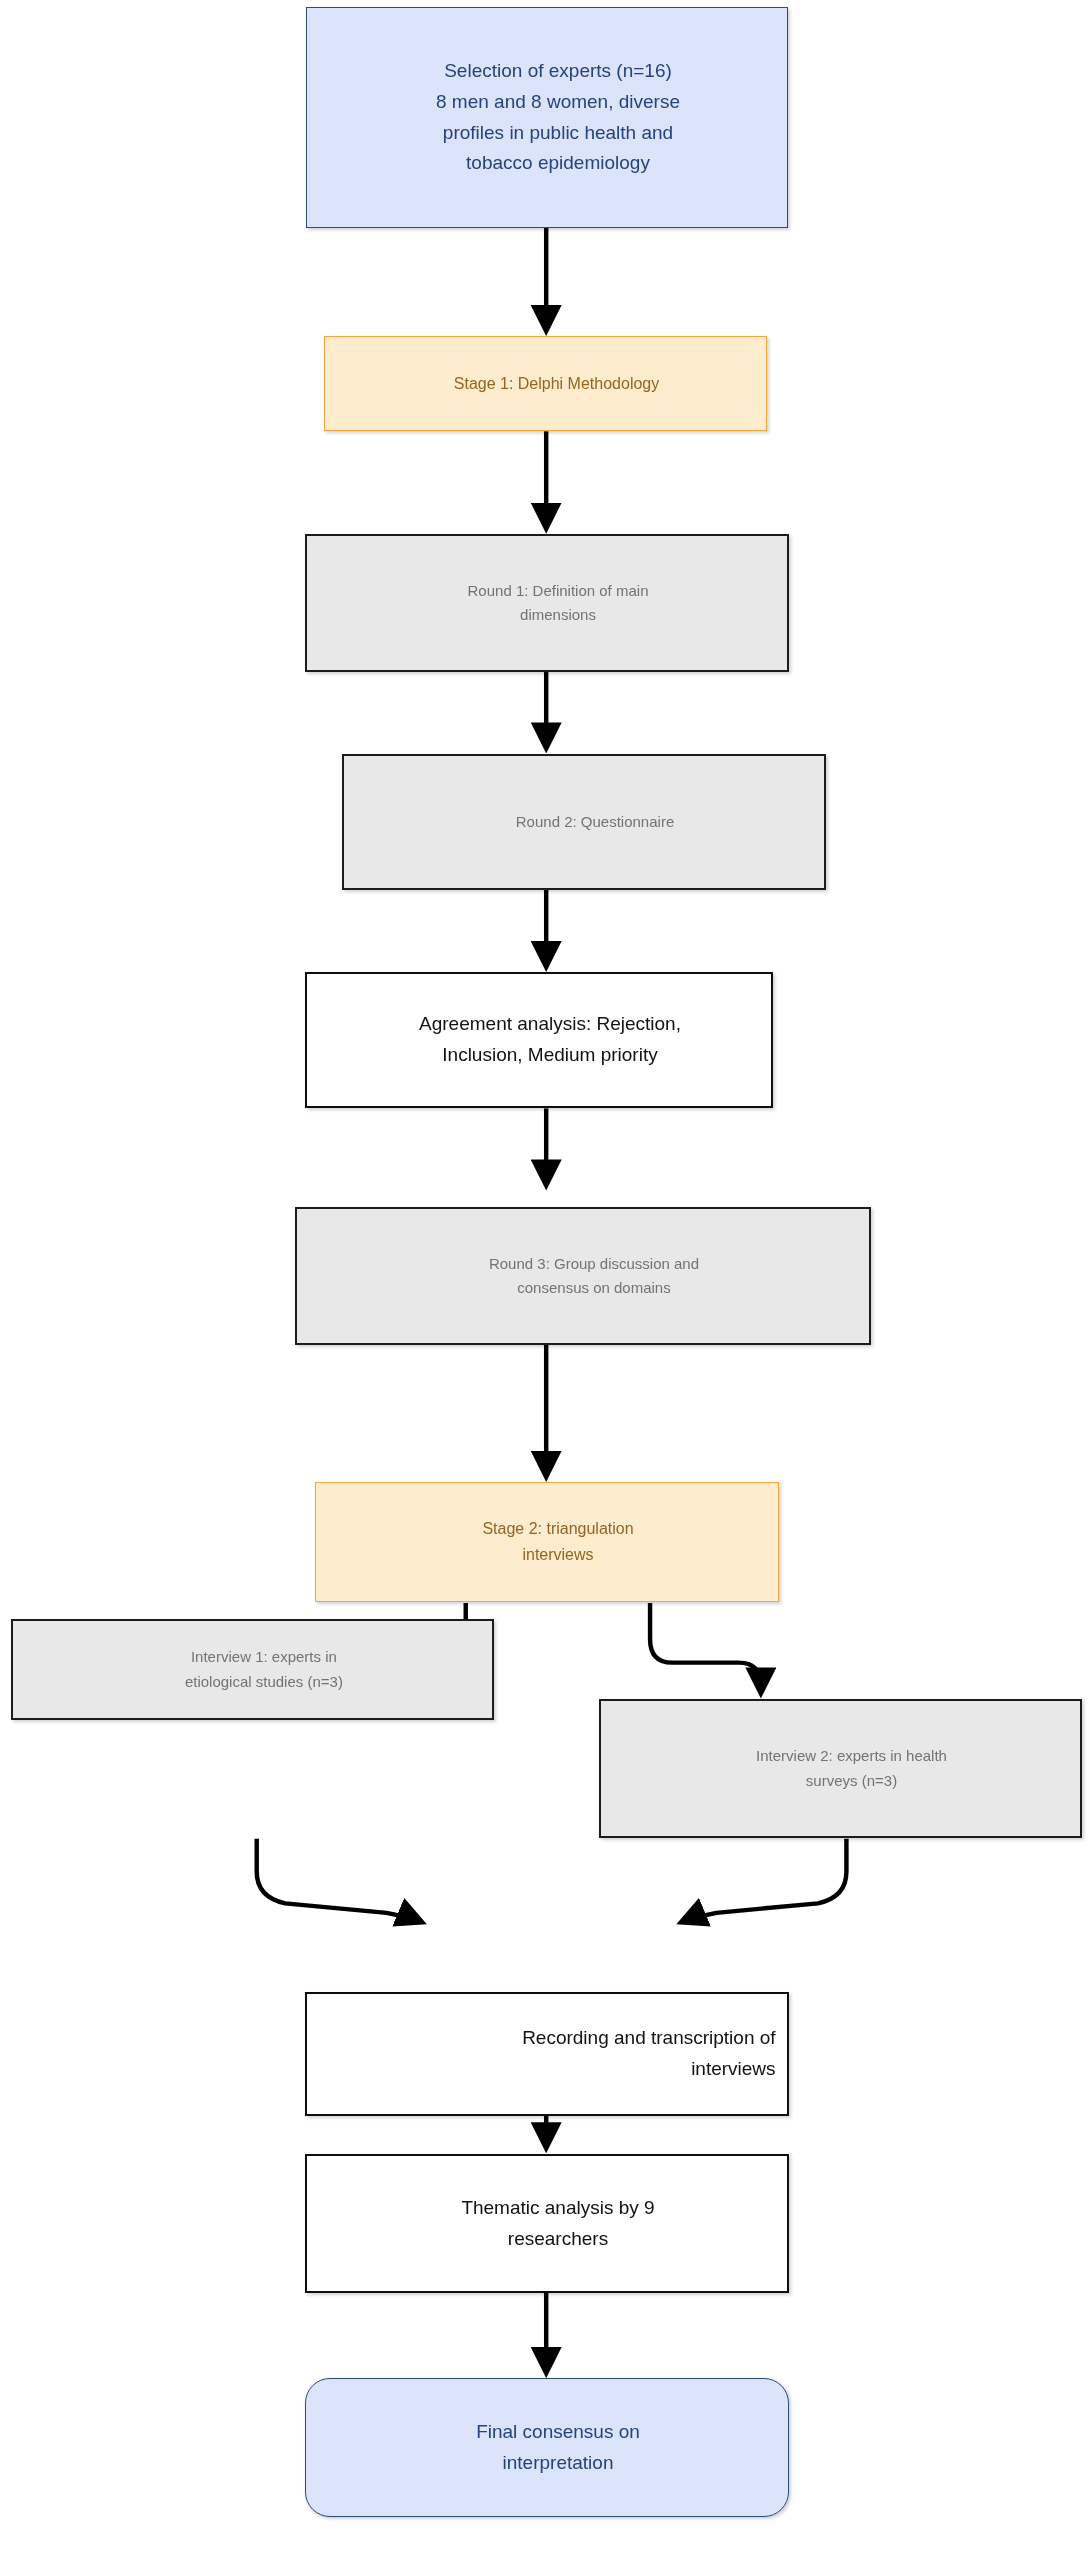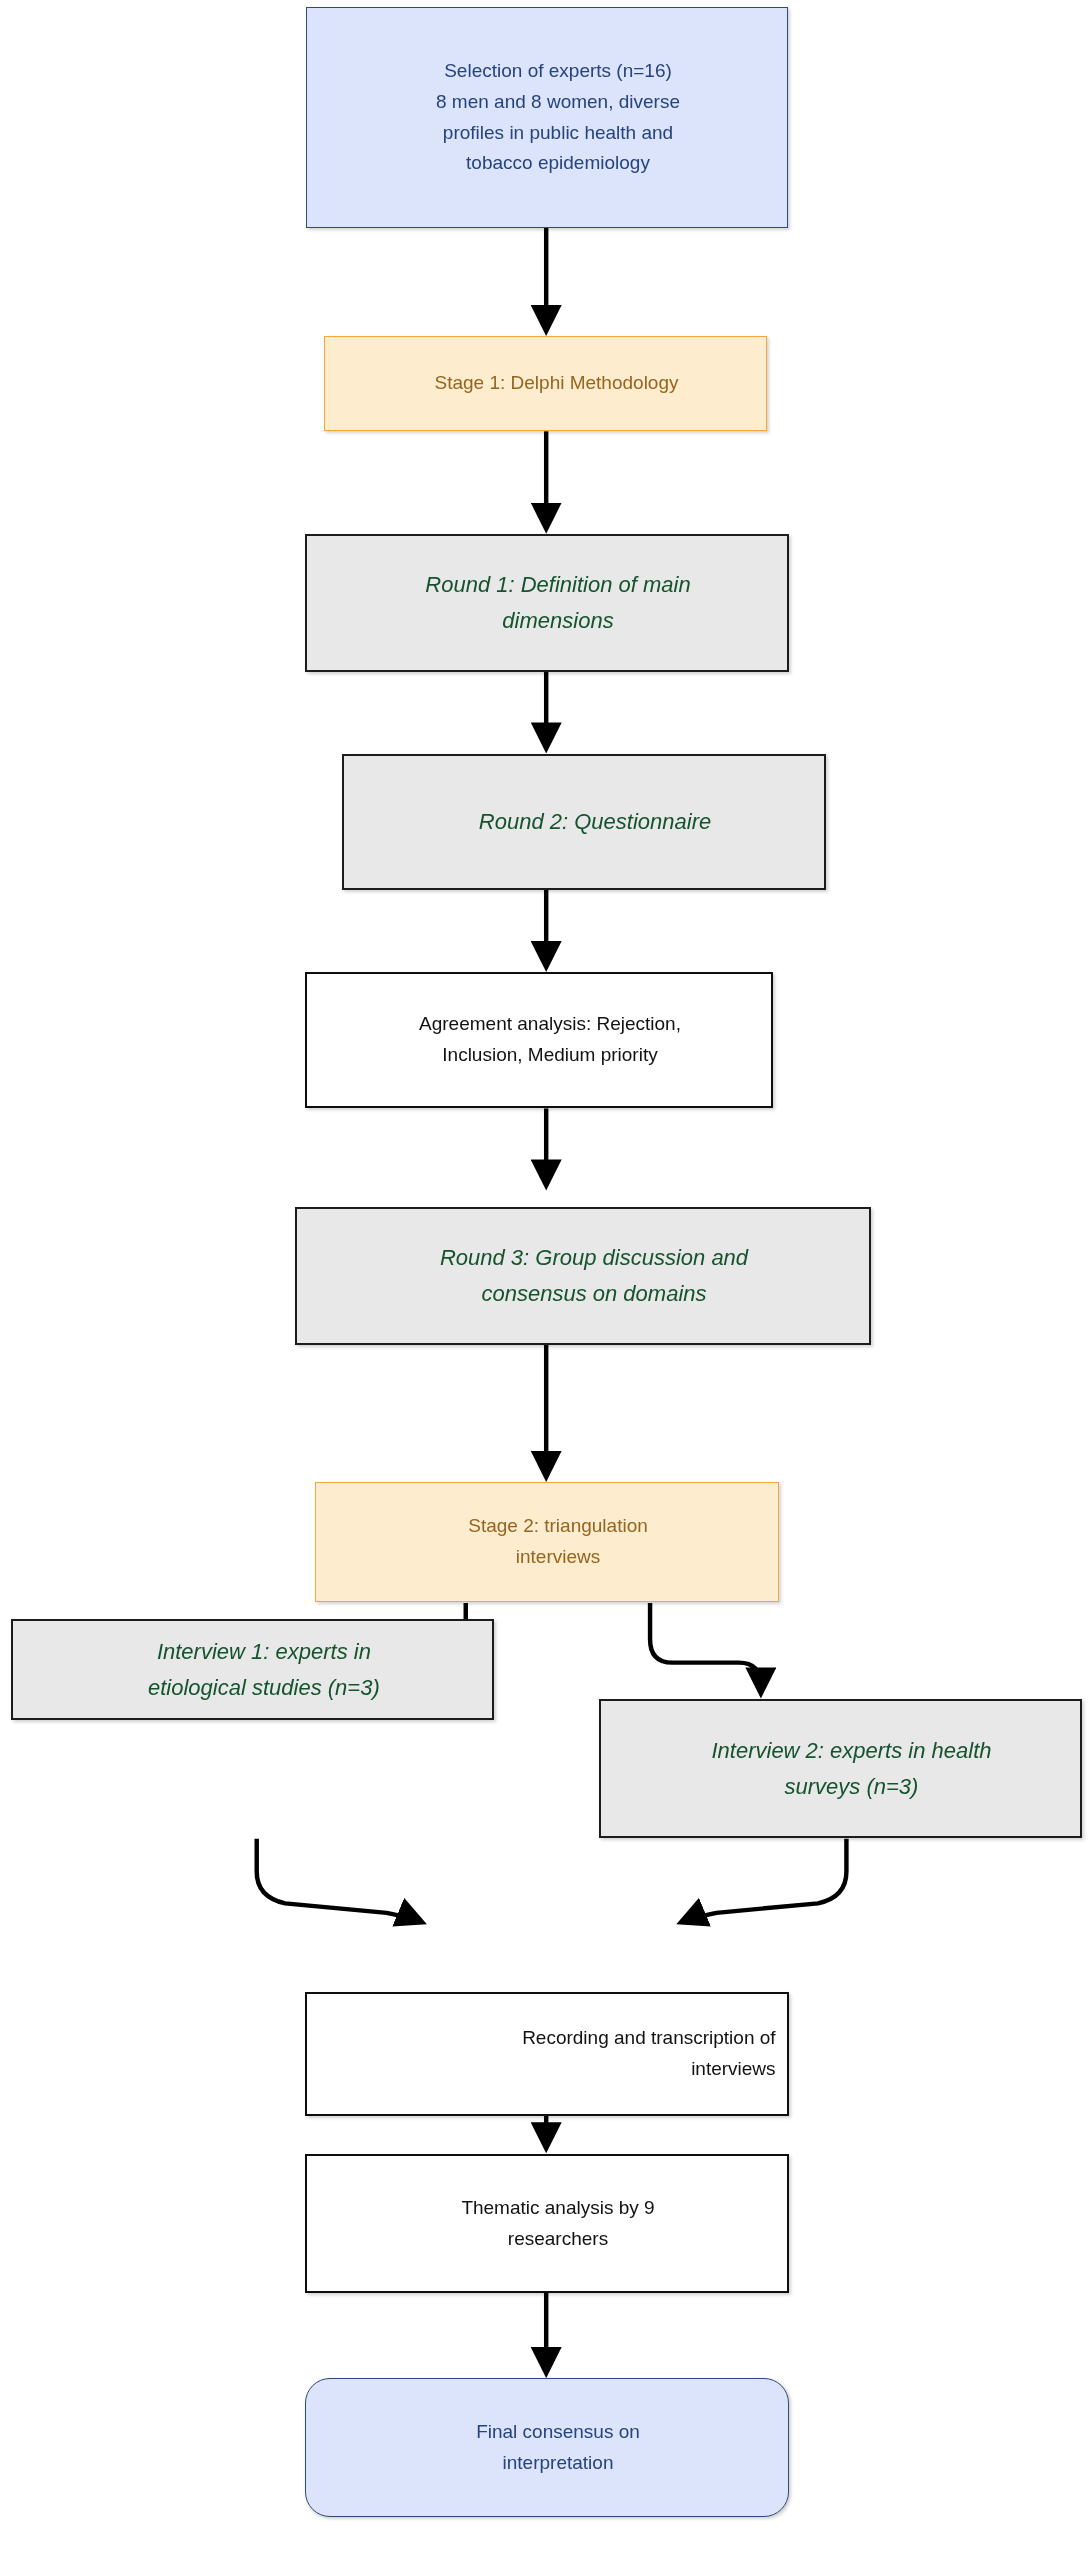--- a/index.html
+++ b/index.html
@@ -47,28 +47,27 @@
   .n-blue {
     background: #dce4fb;
     border: 1.3px solid #2c4a7c;
     color: #25437e;
     font-size: 19px;
   }
   .n-orange {
     background: #fdeccd;
     border: 1.9px solid #f6a63c;
     color: #96651f;
-    font-size: 19px;
+    font-size: 16px;
   }
   .n-gray {
     background: #e8e8e8;
     border: 2.5px solid #1c1c1c;
-    color: #14532d;
-    font-size: 22px;
-    font-style: italic;
+    color: #737373;
+    font-size: 15px;
   }
   .n-white {
     background: #ffffff;
     border: 2.5px solid #0e0e0e;
     color: #121212;
     font-size: 19px;
   }
 </style>
 </head>
 <body>

